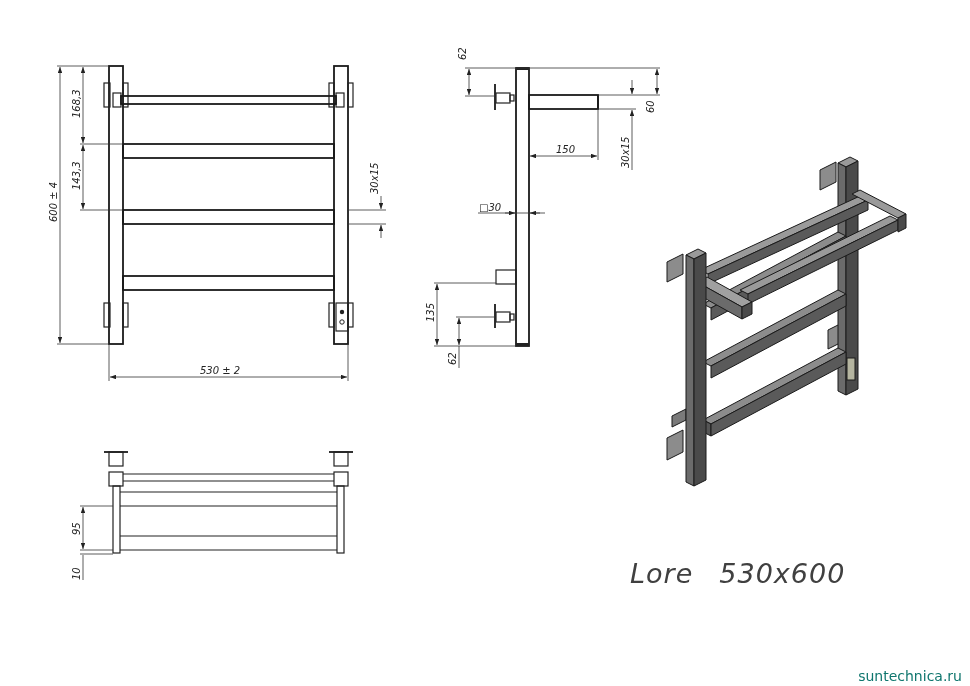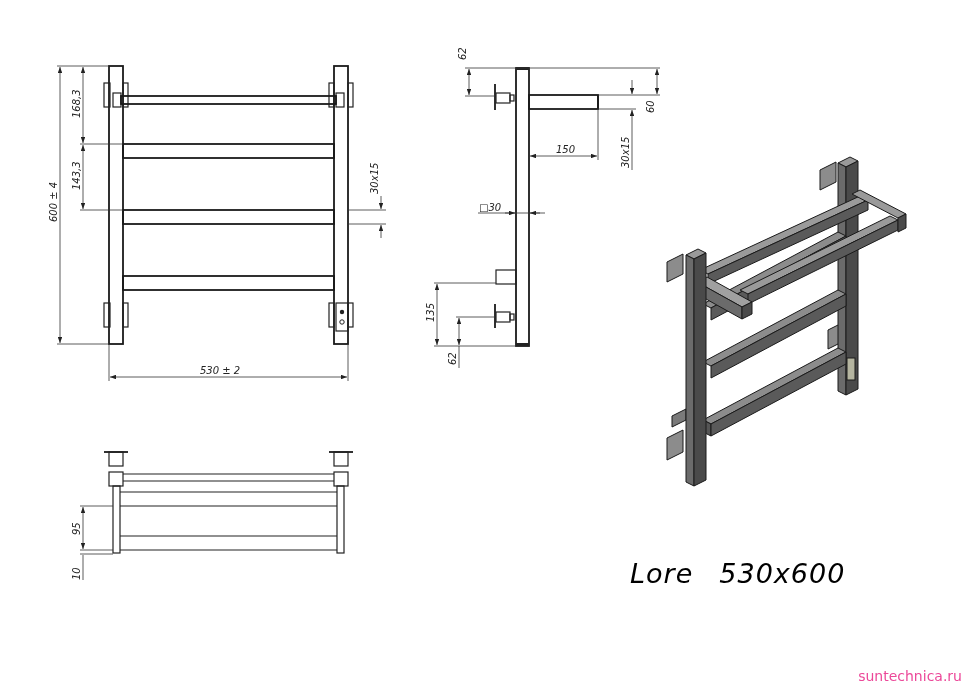--- a/index.html
+++ b/index.html
@@ -2,23 +2,23 @@
 <html><head>
   <meta charset="utf-8">
   <style>
     html, body { margin: 0; padding: 0; background: #ffffff; }
     body { width: 970px; height: 686px; position: relative; overflow: hidden; font-family: "DejaVu Sans", sans-serif; }
     svg { position: absolute; left: 0; top: 0; }
     .ln { stroke: #222; stroke-width: 1.2; fill: none; }
     .thk { stroke: #1a1a1a; stroke-width: 1.8; fill: none; }
     .dim { stroke: #333; stroke-width: 0.8; fill: none; }
     .dimtxt { font-family: "DejaVu Sans", sans-serif; font-style: italic; font-size: 10px; fill: #222; }
-    .title { position: absolute; left: 630px; top: 558px; font-family: "DejaVu Sans", sans-serif; font-style: italic; font-size: 27px; color: #000000; letter-spacing: 1px; }
+    .title { position: absolute; left: 630px; top: 558px; font-family: "DejaVu Sans", sans-serif; font-style: italic; font-size: 27px; color: #404040; letter-spacing: 1px; }
     .title span { margin-right: 26px; }
-    .wm { position: absolute; right: 8px; bottom: 2px; font-family: "DejaVu Sans", sans-serif; font-size: 14px; color: #ec4899; }
+    .wm { position: absolute; right: 8px; bottom: 2px; font-family: "DejaVu Sans", sans-serif; font-size: 14px; color: #0f766e; }
   </style>
 </head>
 <body>
 
 <svg width="970" height="686" viewBox="0 0 970 686">
   <defs>
     <marker id="ar" markerWidth="8" markerHeight="6" refX="8" refY="3" orient="auto-start-reverse">
       <path d="M0,0 L8,3 L0,6 z" fill="#222"></path>
     </marker>
   </defs>

